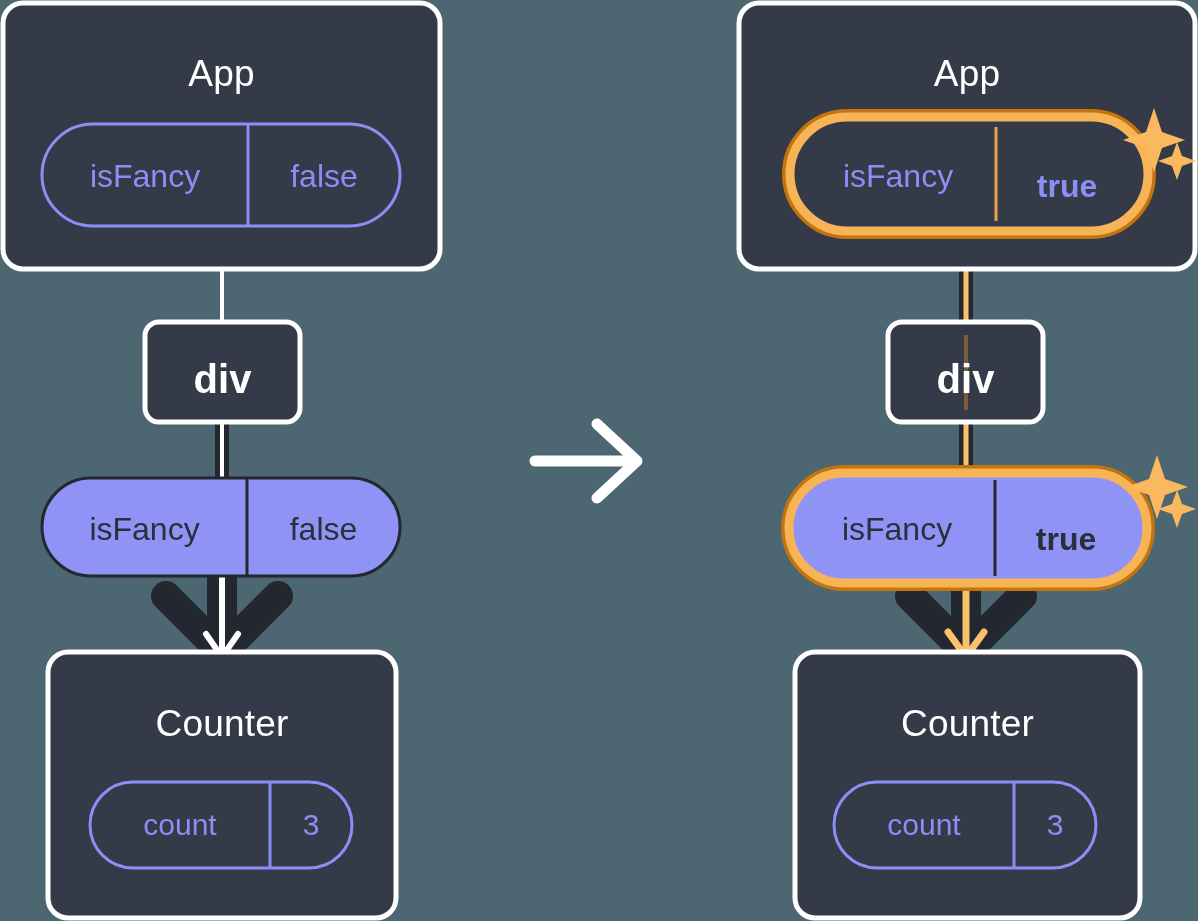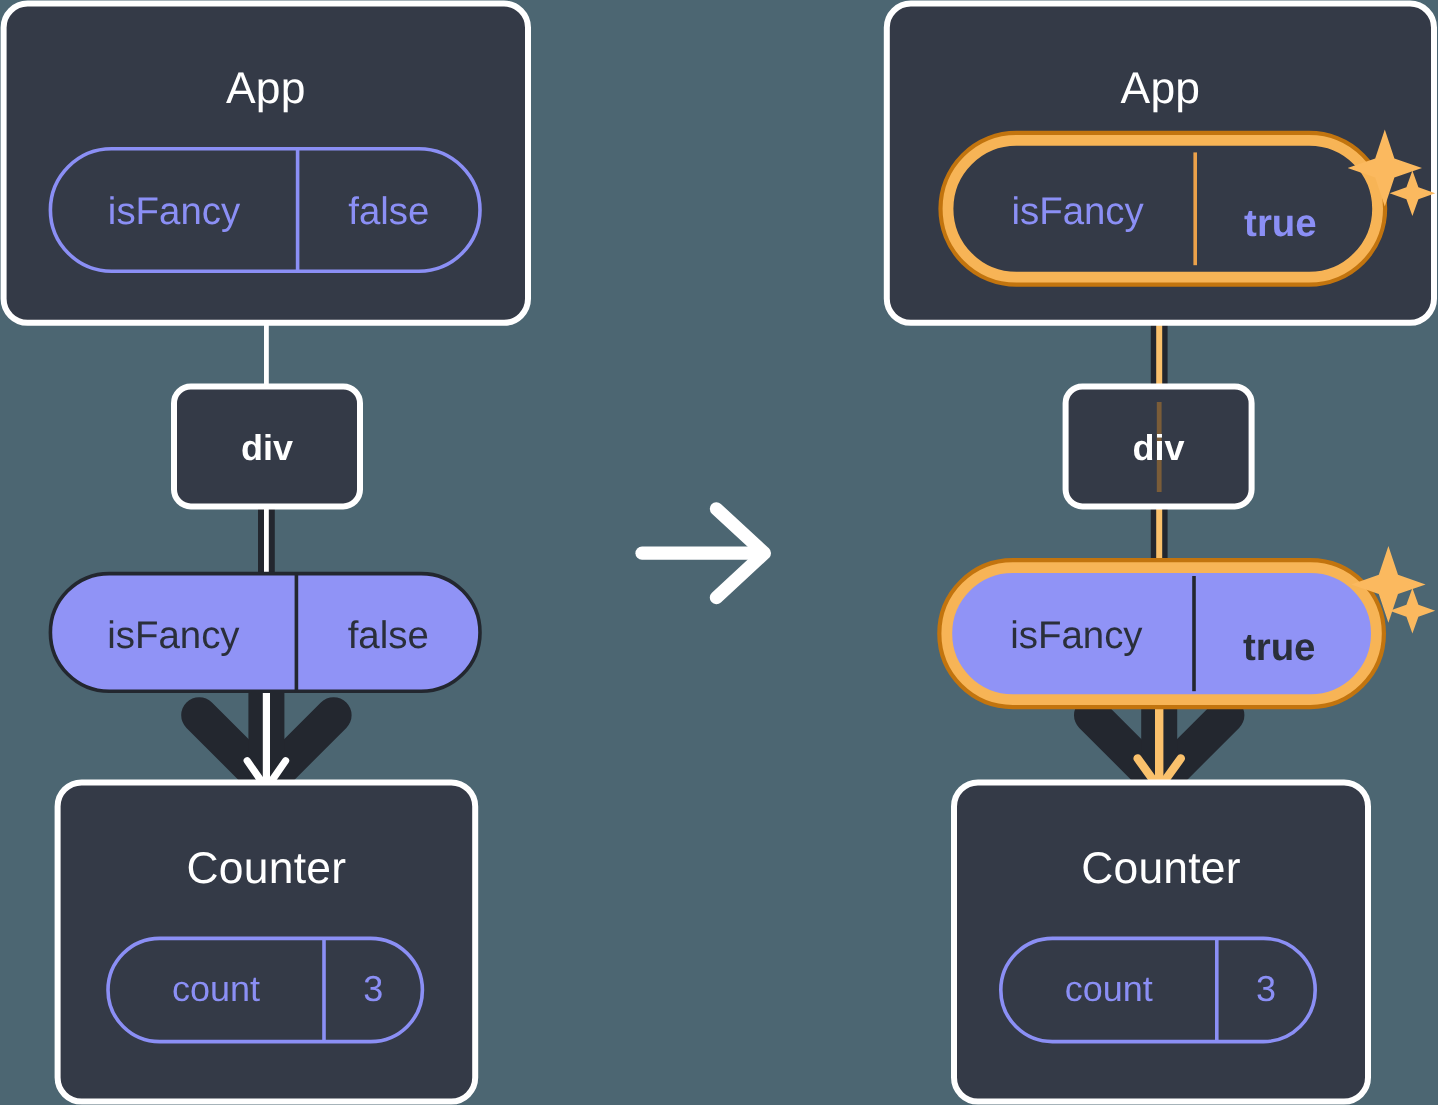--- a/index.html
+++ b/index.html
@@ -31,21 +31,21 @@
     pointer-events: none;
   }
   .comp-title {
     color: #ffffff;
     font-size: 37px;
     font-weight: 400;
     letter-spacing: 0.2px;
   }
   .div-title {
     color: #ffffff;
-    font-size: 30px;
+    font-size: 40px;
     font-weight: 700;
   }
   .pill-txt-outline {
     color: #8b8ff5;
     font-size: 32px;
     font-weight: 400;
   }
   .pill-txt-filled {
     color: #2a2f3a;
     font-size: 32px;

